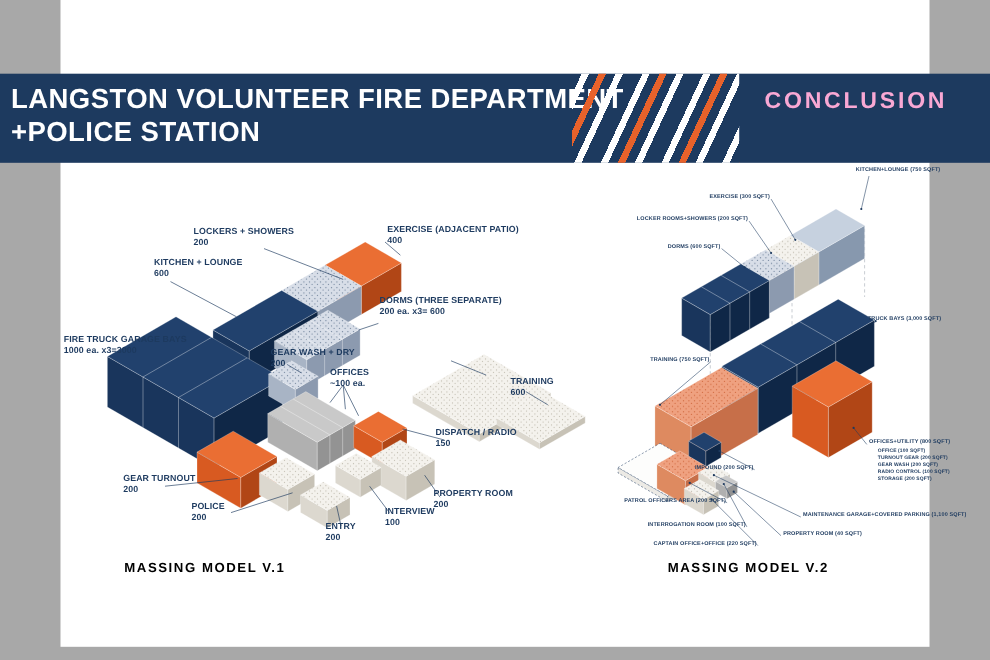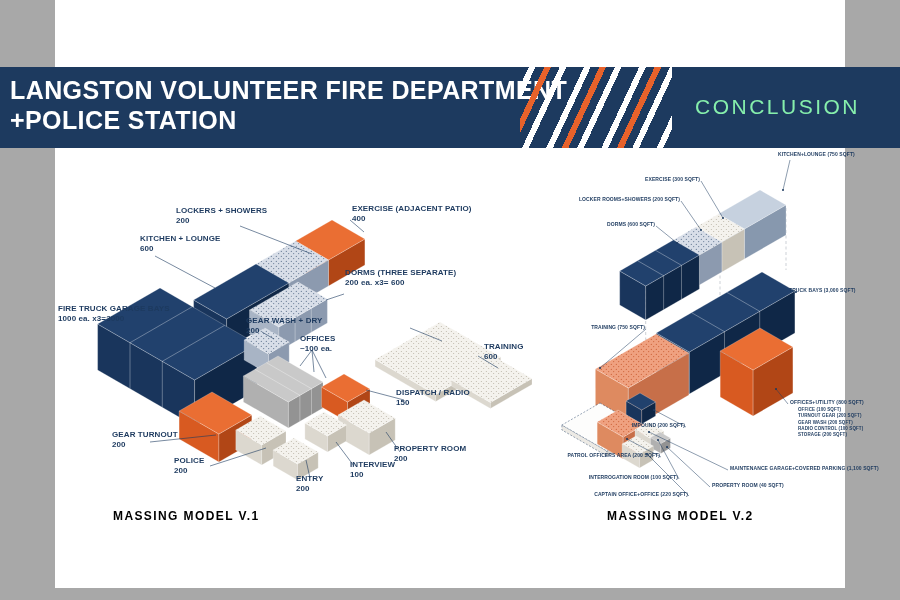--- a/index.html
+++ b/index.html
@@ -4,21 +4,21 @@
 <style>
   *{margin:0;padding:0;box-sizing:border-box}
   html,body{width:900px;height:600px;overflow:hidden}
   body{background:#a8a8a8;font-family:"Liberation Sans",sans-serif;position:relative}
   #stage{position:absolute;left:0;top:0;width:900px;height:600px}
   .slide{position:absolute;left:55px;top:0;width:790px;height:588px;background:#ffffff}
   header{position:absolute;left:0;top:67px;width:900px;height:81px;background:#1d3a5f}
   .title{position:absolute;left:10px;top:9px;color:#ffffff;font-weight:bold;font-size:25px;line-height:1.18;letter-spacing:.4px;white-space:nowrap}
   .stripes{position:absolute;left:520px;top:0;width:152px;height:81px;
     background:repeating-linear-gradient(115deg,transparent 0 8px,#ffffff 8px 14px,transparent 14px 22px,#e8622b 22px 28px,transparent 28px 36px,#ffffff 36px 42px,transparent 42px 50px)}
-  .conclusion{position:absolute;left:695px;top:28px;color:#86efac;font-size:21px;font-weight:normal;letter-spacing:2.5px;white-space:nowrap}
+  .conclusion{position:absolute;left:695px;top:13px;color:#f9a8d4;font-size:21px;font-weight:bold;letter-spacing:2.5px;white-space:nowrap}
   svg{position:absolute;overflow:visible}
   .L1{position:absolute;font-size:8px;font-weight:bold;color:#1d3a5f;line-height:1.3;letter-spacing:.1px;white-space:nowrap}
   .L1.w{white-space:normal}
   .L2{position:absolute;font-size:5px;font-weight:bold;color:#1d3a5f;line-height:1.35;letter-spacing:.1px;white-space:nowrap}
   .L2 .sub{font-size:4.5px;line-height:1.4}
   .ra{text-align:right}
   .cap{position:absolute;font-size:12px;font-weight:bold;color:#000000;letter-spacing:1.4px;white-space:nowrap}
 </style>
 </head>
 <body>
@@ -143,21 +143,21 @@
       <div>1000 ea. x3=3000</div>
     </div>
   <div class="L1" style="left:246px;top:316px">
       <div>GEAR WASH + DRY</div>
       <div>200</div>
     </div>
   <div class="L1" style="left:300px;top:334px">
       <div>OFFICES</div>
       <div>~100 ea.</div>
     </div>
-  <div class="L1" style="left:484px;top:342px">
+  <div class="L1" style="left:464px;top:342px">
       <div>TRAINING</div>
       <div>600</div>
     </div>
   <div class="L1" style="left:396px;top:388px">
       <div>DISPATCH / RADIO</div>
       <div>150</div>
     </div>
   <div class="L1" style="left:112px;top:430px">
       <div>GEAR TURNOUT</div>
       <div>200</div>

